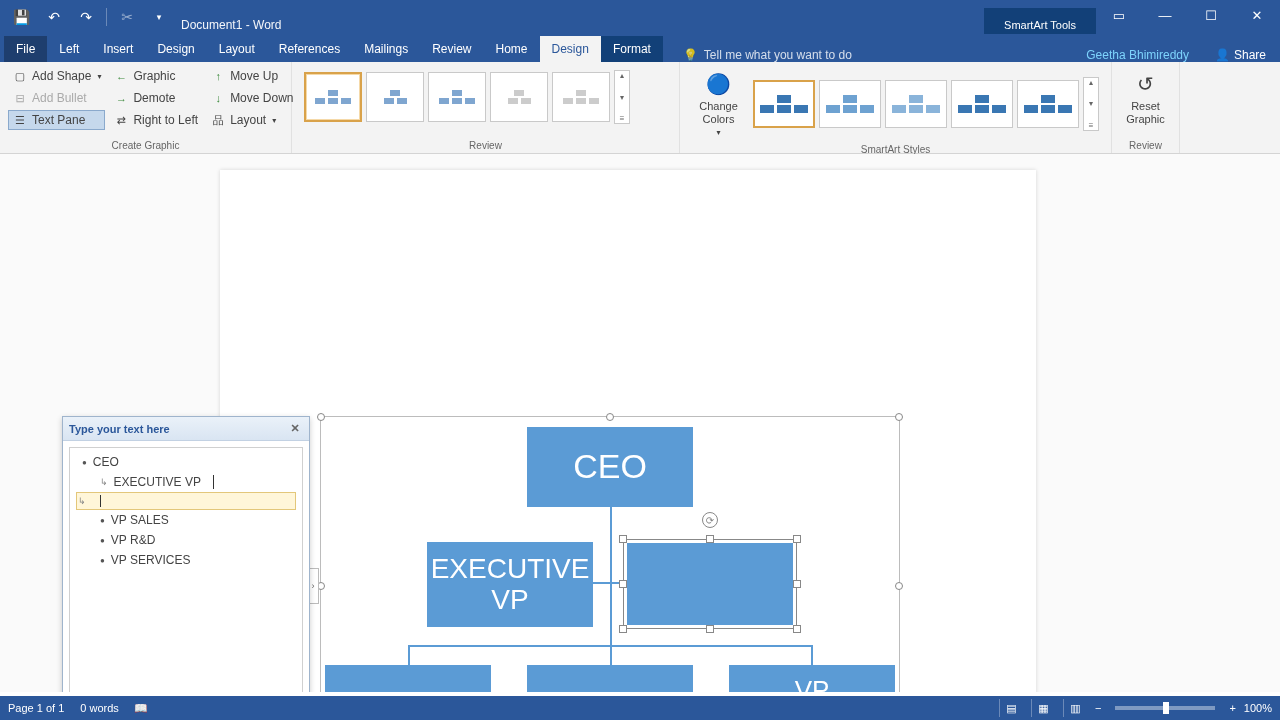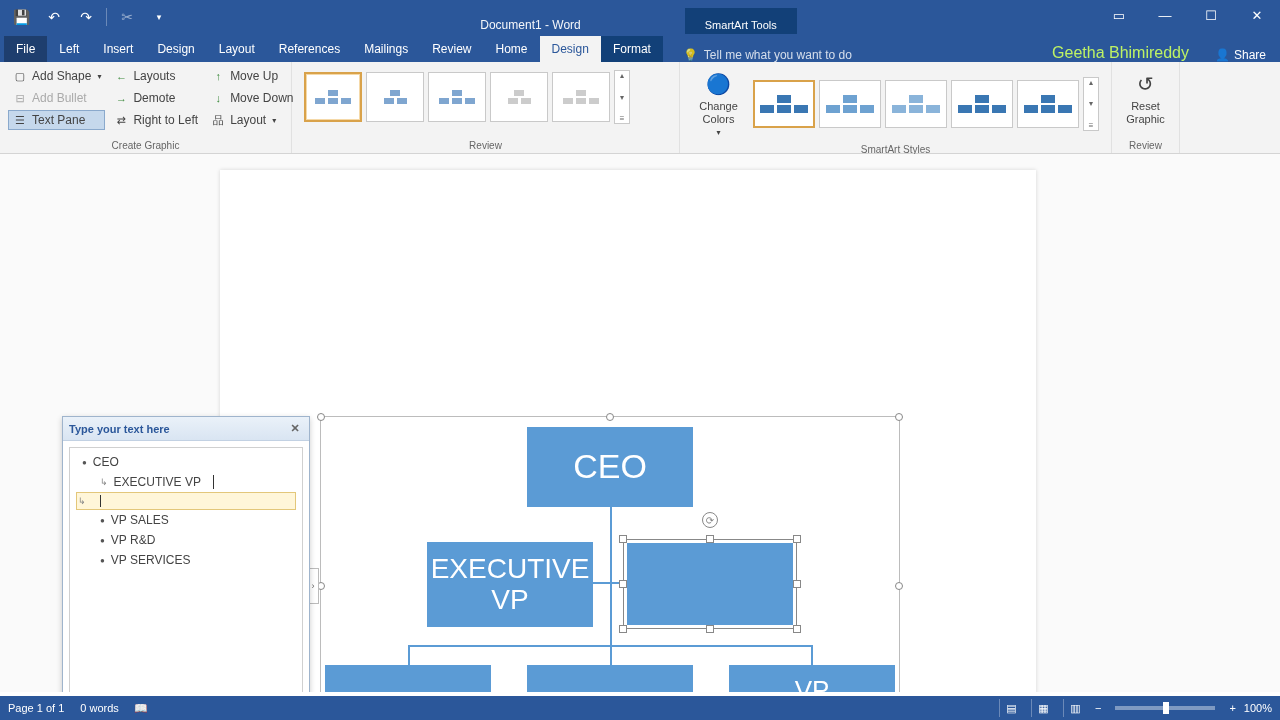--- a/index.html
+++ b/index.html
@@ -3,33 +3,33 @@
 <meta charset="utf-8">
 <style>
   * { box-sizing: border-box; margin: 0; padding: 0; font-family: "Segoe UI", Tahoma, sans-serif; }
   body { width: 1280px; height: 720px; background: #fff; overflow: hidden; font-size: 12px; color: #444; position: relative; }
 
   
   .titlebar { height: 34px; background: #2b579a; display: flex; align-items: stretch; color: #fff; }
   .qat { display: flex; align-items: center; gap: 0; padding: 0 6px; }
   .qat-btn { width: 32px; height: 30px; display: flex; align-items: center; justify-content: center; color: #fff; font-size: 14px; }
   .qat-sep { width: 1px; height: 18px; background: rgba(255,255,255,.3); margin: 0 4px; }
-  .title-center { flex: 1; display: flex; align-items: center; justify-content: center; gap: 104px; font-size: 12px; margin-top: 16px; }
+  .title-center { flex: 1; display: flex; align-items: center; justify-content: space-between; gap: 104px; font-size: 12px; margin-top: 16px; }
   .title-docname { opacity: .95; }
   .title-context { background: #124078; padding: 0 20px; height: 34px; display: flex; align-items: center; font-size: 11px; }
   .win-controls { display: flex; }
   .win-btn { width: 46px; height: 30px; display: flex; align-items: center; justify-content: center; color: #fff; font-size: 13px; }
 
   
   .ribbon-tabs { height: 28px; background: #2b579a; display: flex; align-items: flex-end; padding-left: 4px; position: relative; }
   .rtab { padding: 6px 12px; color: #ffffff; font-size: 12px; cursor: pointer; }
   .rtab.file { background: #1e3e6e; }
   .rtab.context-active { background: #f3f3f3; color: #2b579a; }
   .tell-me { flex: 1; display: flex; align-items: center; padding-left: 20px; color: rgba(255,255,255,.8); gap: 6px; font-size: 12px; }
-  .account { padding: 0 12px; color: #bef264; display: flex; align-items: center; font-size: 16px; }
+  .account { padding: 0 12px; color: #7dd3fc; display: flex; align-items: center; font-size: 12px; }
   .share-btn { padding: 0 14px; color: #fff; display: flex; align-items: center; gap: 4px; font-size: 12px; }
 
   
   .ribbon { height: 92px; background: #f3f3f3; border-bottom: 1px solid #d4d4d4; display: flex; }
   .rgroup { border-right: 1px solid #e1e1e1; padding: 4px 8px 2px 8px; display: flex; flex-direction: column; justify-content: space-between; }
   .rgroup-label { text-align: center; font-size: 10px; color: #666; padding-top: 2px; }
   .rgroup-body { display: flex; gap: 4px; flex: 1; }
   .rcol { display: flex; flex-direction: column; gap: 2px; }
   .rbtn { display: flex; align-items: center; gap: 4px; padding: 2px 4px; font-size: 12px; color: #444; white-space: nowrap; }
   .rbtn.disabled { color: #aaa; }
@@ -164,21 +164,21 @@
             <span>Add Bullet</span>
           </div>
         <div class="rbtn active">
             <span class="ico">☰</span>
             <span>Text Pane</span>
           </div>
       </div>
       <div class="rcol">
         <div class="rbtn">
             <span class="ico" style="color:#3c8a3c">←</span>
-            <span>Layouts</span>
+            <span>Graphic</span>
           </div>
         <div class="rbtn">
             <span class="ico" style="color:#3c8a3c">→</span>
             <span>Demote</span>
           </div>
         <div class="rbtn">
             <span class="ico">⇄</span>
             <span>Right to Left</span>
           </div>
       </div>

